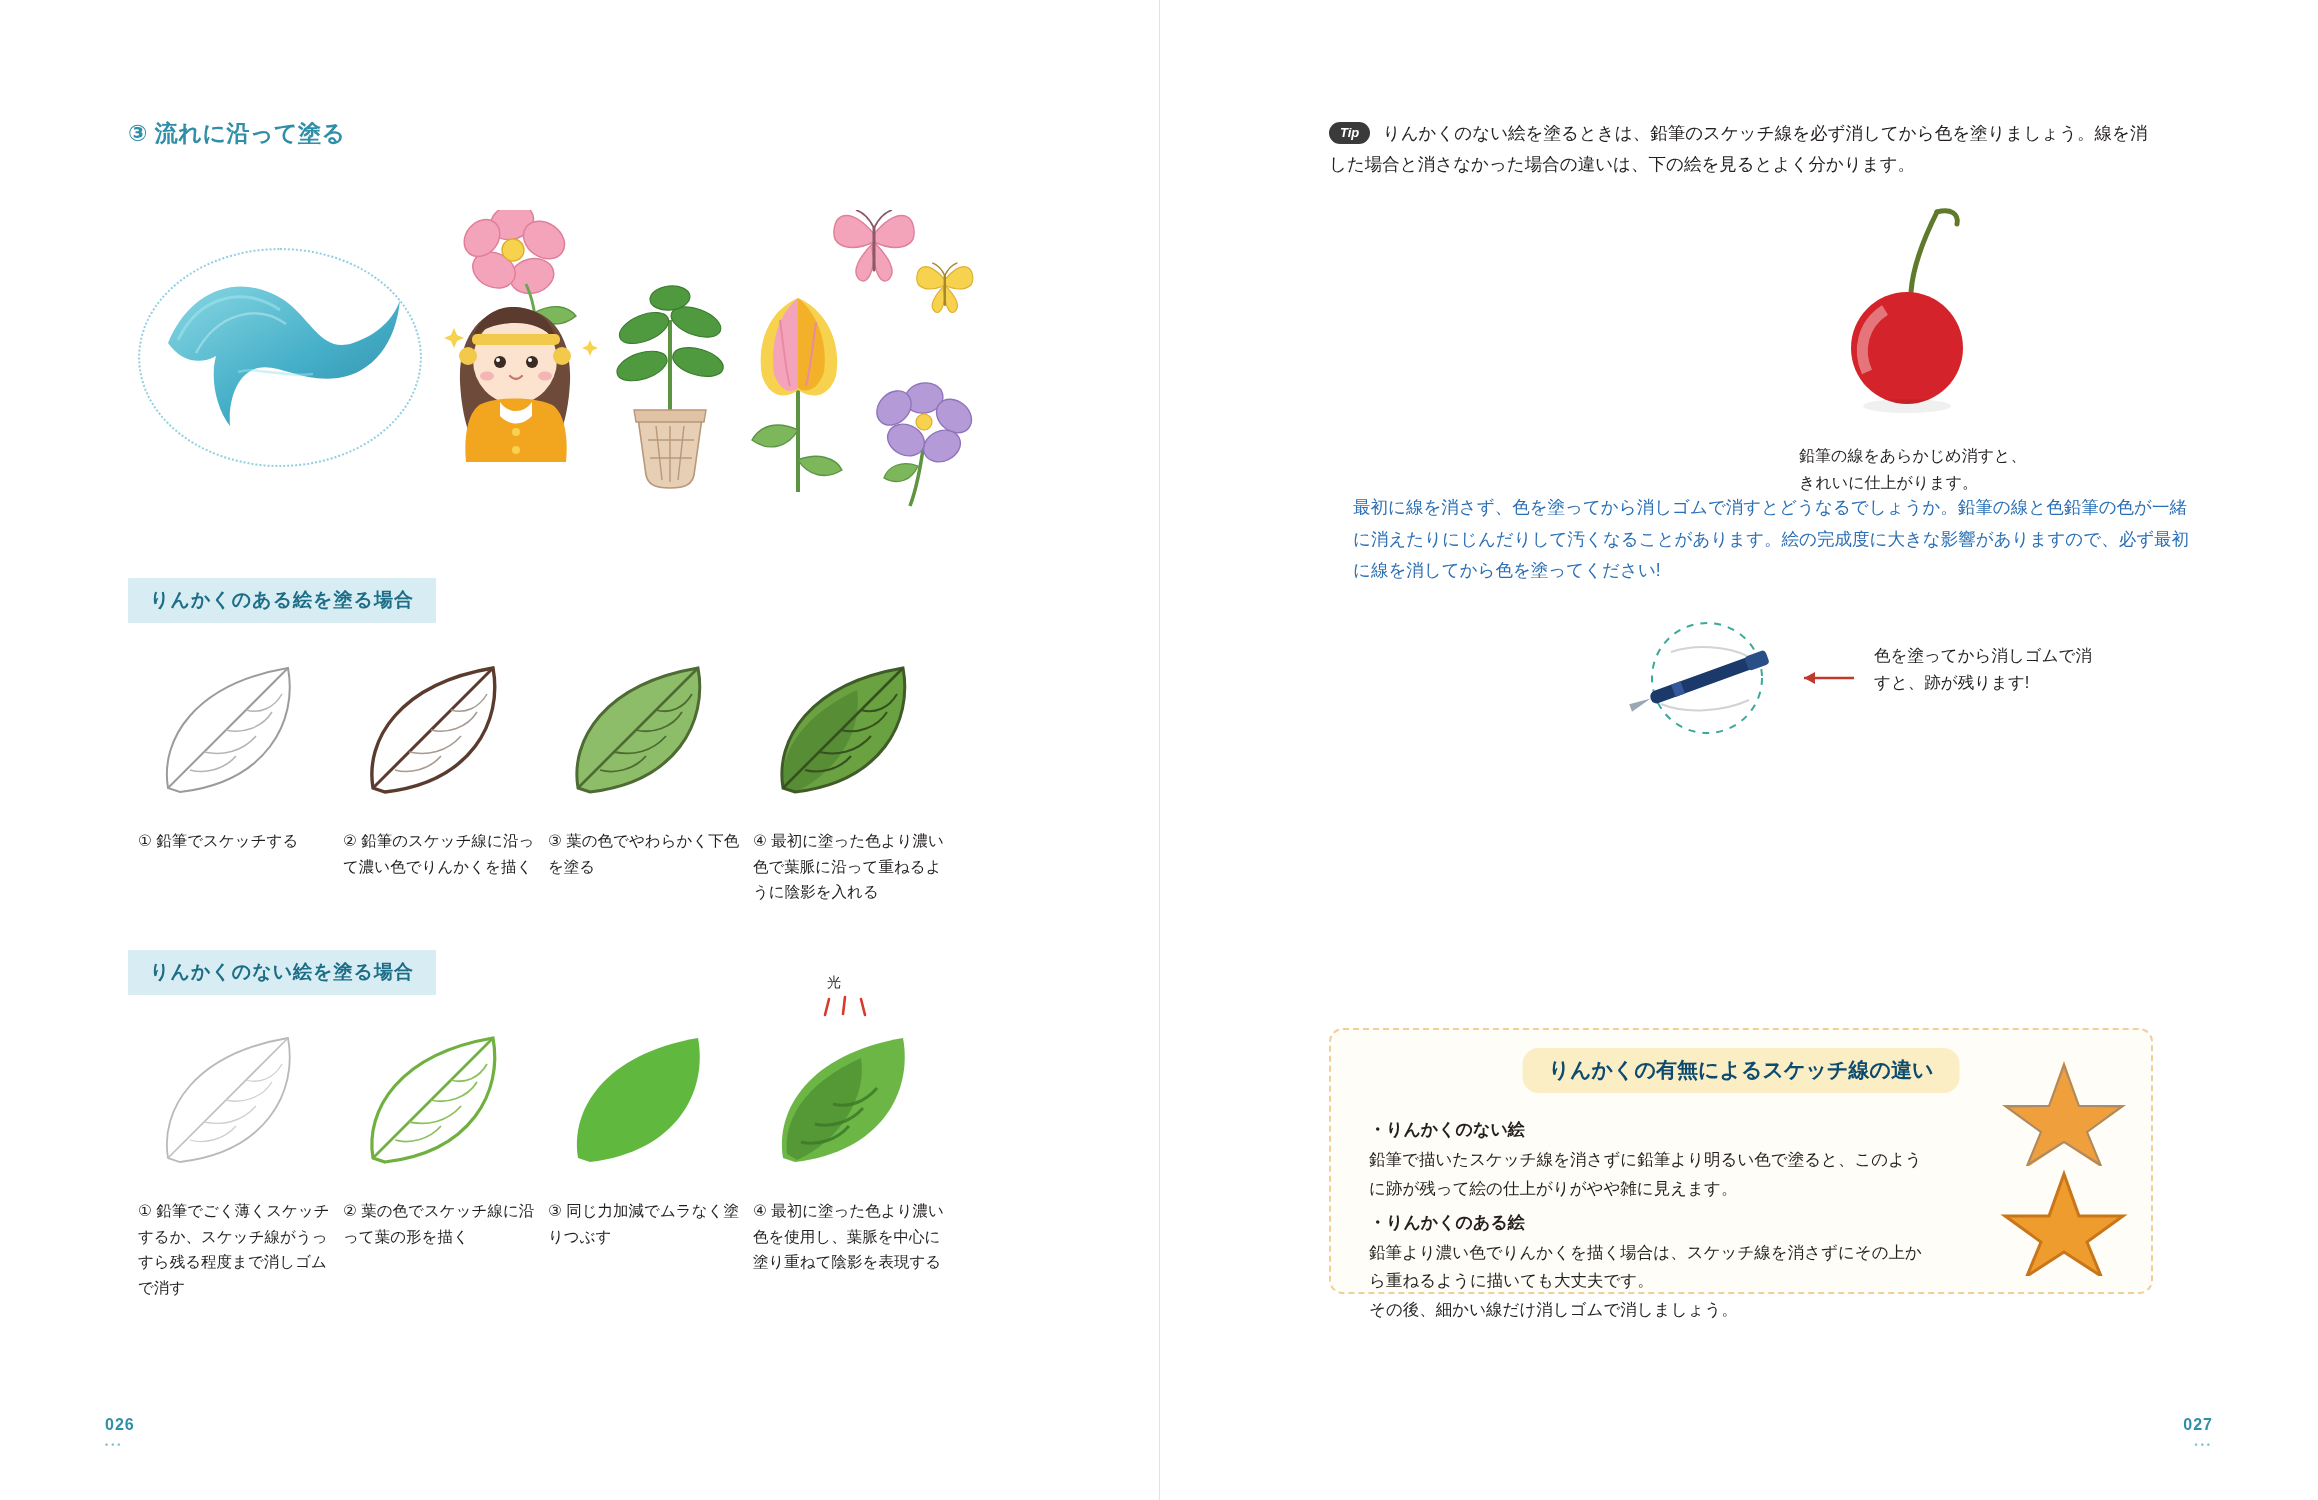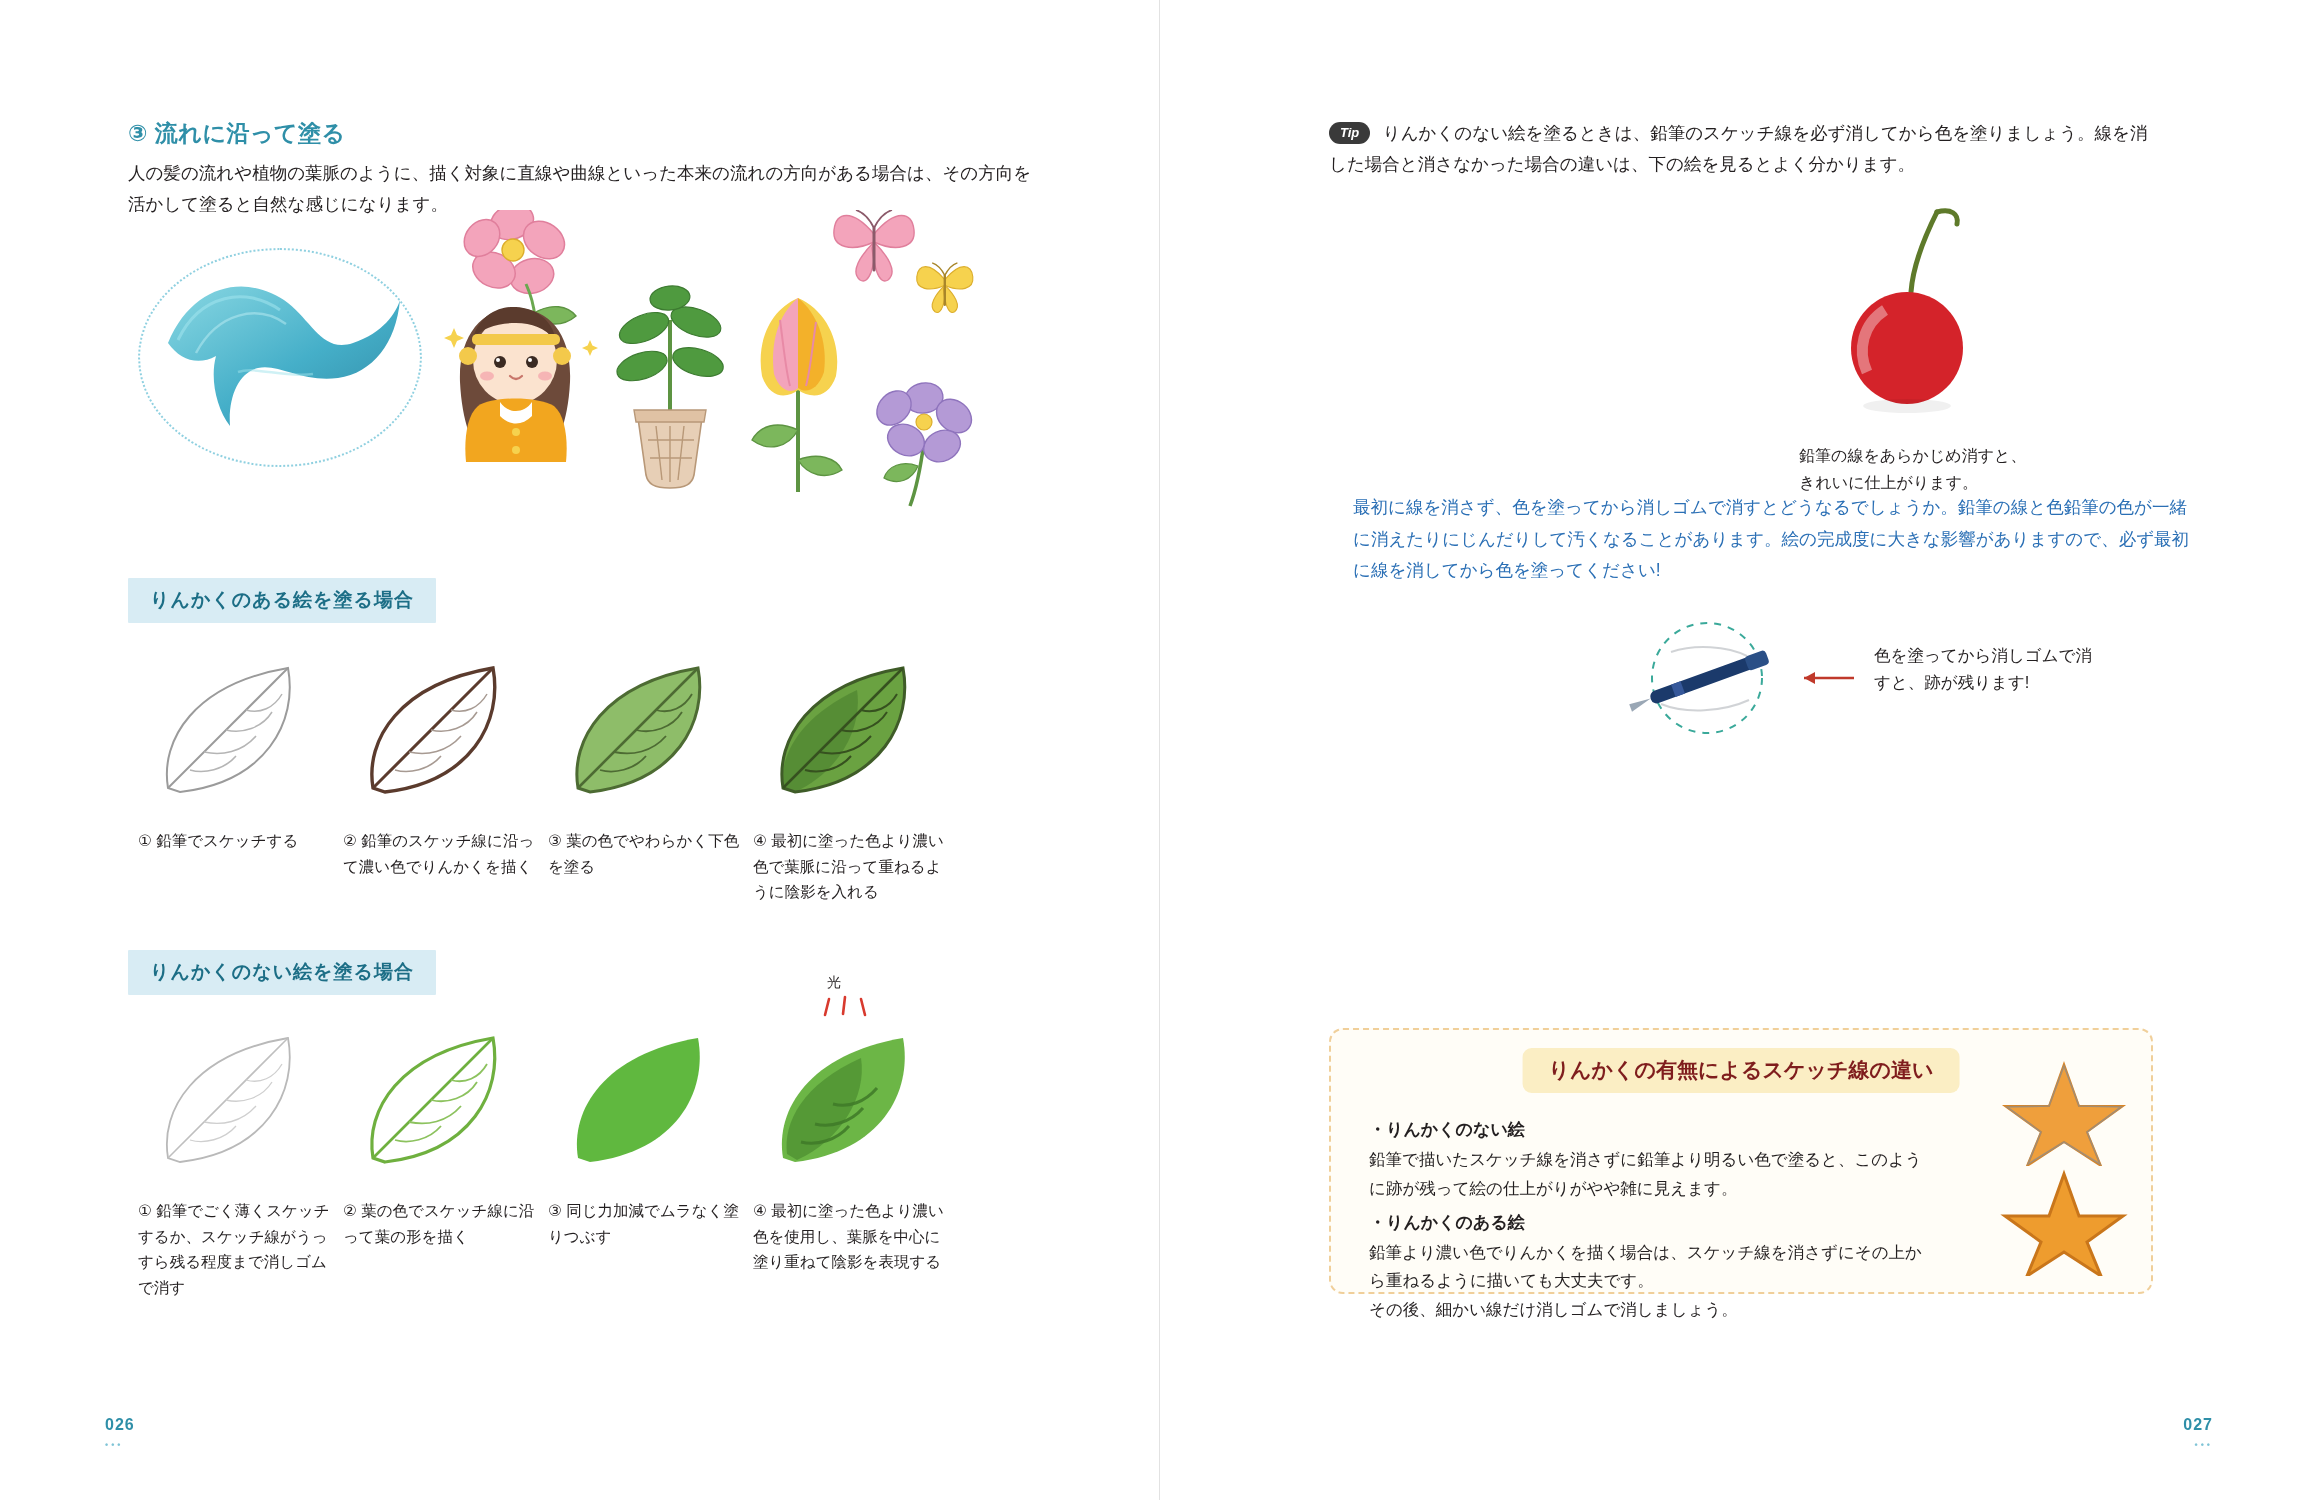--- a/index.html
+++ b/index.html
@@ -77,45 +77,42 @@
   .boxed{
     position:absolute;
     border:2px dashed #f0cf9a;
     border-radius:14px;
     background:#fffdf7;
   }
   .boxed-title{
     position:absolute;left:50%;transform:translateX(-50%);
     top:18px;
     background:#fbeec4;
-    color:#7f1d1d;
+    color:#0c4a6e;
     font-weight:bold;font-size:21px;
-    padding:8px 26px 9px 26px;border-radius:9px;
+    padding:8px 26px 9px 26px;border-radius:16px;
     white-space:nowrap;
   }
   .boxed-sub{font-size:17px;font-weight:bold;color:#231f20;line-height:1.7;}
   .boxed-body{font-size:16.5px;line-height:1.75;color:#231f20;}
 
   svg{display:block;}
 </style>
 </head>
 <body>
 
 <div class="spread">
   <div class="gutter"></div>
 
   <div class="page page-left">
 
     <div class="blk" style="left:128px;top:118px;">
       <div class="h3">③ 流れに沿って塗る</div>
     </div>
 
-    <div class="blk" style="left:128px;top:158px;width:910px;">
-      <div class="body-text">人の髪の流れや植物の葉脈のように、描く対象に直線や曲線といった本来の流れの方向がある場合は、その方向を活かして塗ると自然な感じになります。</div>
-    </div>
 
     <div class="blk" style="left:138px;top:248px;">
       <div class="hair-oval" style="left:0;top:0;"></div>
       <svg width="280" height="215" viewBox="0 0 280 215">
         <defs>
           <linearGradient id="hairg" x1="0" y1="0" x2="1" y2="1">
             <stop offset="0%" stop-color="#7fd4e0"></stop>
             <stop offset="55%" stop-color="#35a8c4"></stop>
             <stop offset="100%" stop-color="#1e7f9c"></stop>
           </linearGradient>

